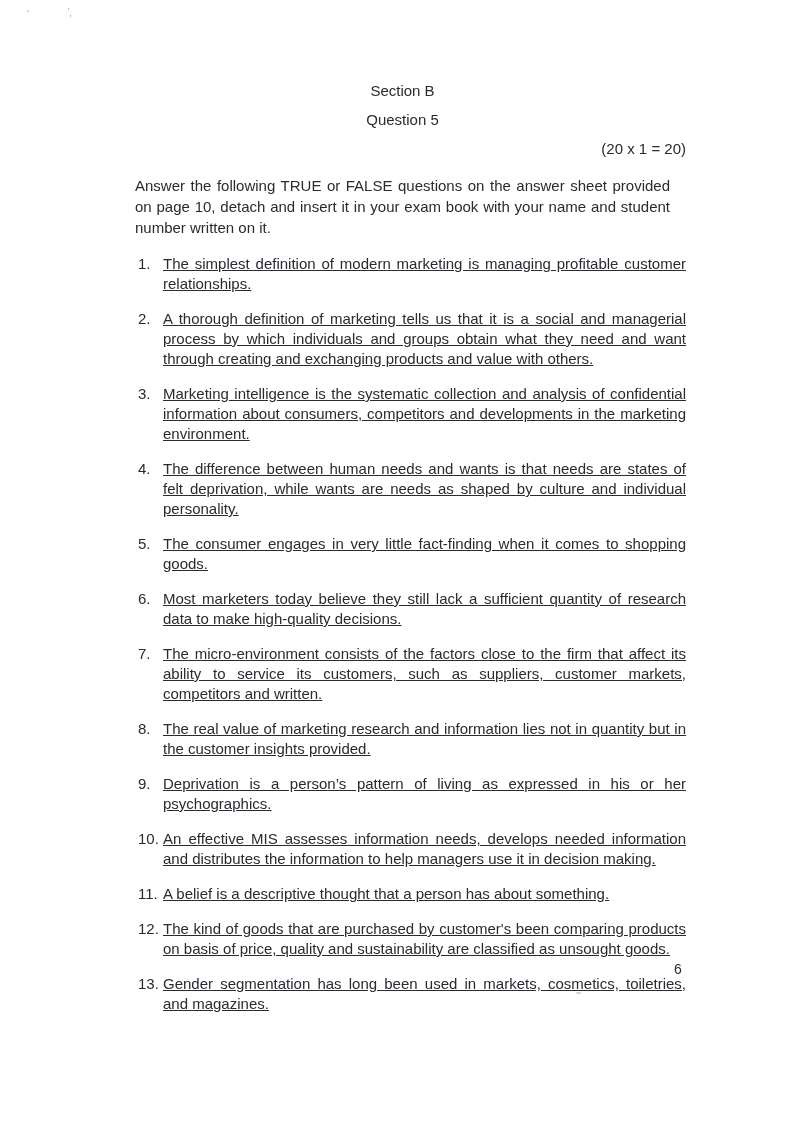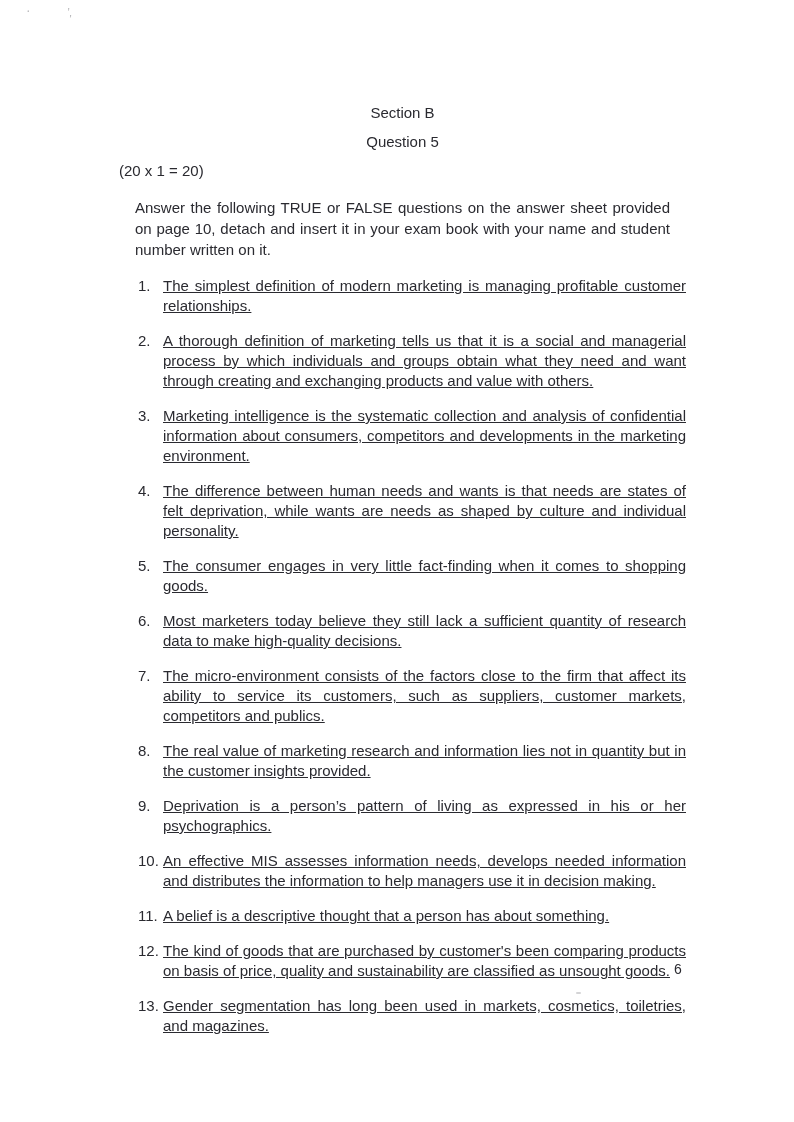--- a/index.html
+++ b/index.html
@@ -15,33 +15,33 @@
     background: #ffffff;
     font-family: "Liberation Sans", sans-serif;
     color: var(--ink, #2a2a30);
     overflow: hidden;
   }
   .content {
     position: absolute;
     left: 119px;
     top: 0;
     width: 567px;
-    padding-top: 103px;
+    padding-top: 81px;
     font-size: 15px;
   }
   .heading {
     text-align: center;
     line-height: 20px;
     margin: 0;
     font-weight: 400;
   }
   .heading.section { margin-bottom: 9px; }
   .heading.question { margin-bottom: 9px; }
   .marks {
-    text-align: left;
+    text-align: right;
     line-height: 20px;
     margin: 0 0 9px 0;
   }
   .instructions {
     margin: 16px;
     line-height: 21px;
     text-align: justify;
     text-align-last: left;
   }
   ol.questions {
@@ -127,21 +127,21 @@
       <li>
         <span class="num">5.</span>
         <span class="qtext">The consumer engages in very little fact-finding when it comes to shopping goods.</span>
       </li>
       <li>
         <span class="num">6.</span>
         <span class="qtext">Most marketers today believe they still lack a sufficient quantity of research data to make high-quality decisions.</span>
       </li>
       <li>
         <span class="num">7.</span>
-        <span class="qtext">The micro-environment consists of the factors close to the firm that affect its ability to service its customers, such as suppliers, customer markets, competitors and publics.</span>
+        <span class="qtext">The micro-environment consists of the factors close to the firm that affect its ability to service its customers, such as suppliers, customer markets, competitors and written.</span>
       </li>
       <li>
         <span class="num">8.</span>
         <span class="qtext">The real value of marketing research and information lies not in quantity but in the customer insights provided.</span>
       </li>
       <li>
         <span class="num">9.</span>
         <span class="qtext">Deprivation is a person’s pattern of living as expressed in his or her psychographics.</span>
       </li>
       <li>

